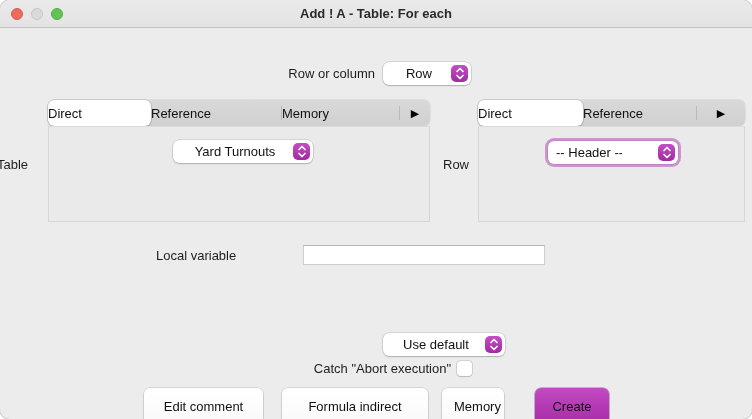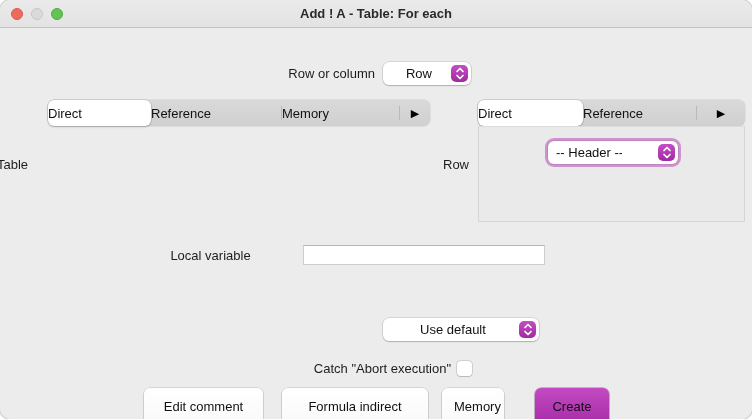--- a/index.html
+++ b/index.html
@@ -166,20 +166,30 @@
     </div>
     <div class="tabsep"></div>
     <div class="tab" style="width:117px;">
       <span>Memory</span>
     </div>
     <div class="tabsep"></div>
     <div class="tab tab-arrow" style="flex:1;">
       <span>▶</span>
     </div>
   </div>
+  <div class="panelbody" style="left:48px; top:126px; width:382px; height:96px;">
+    <div class="dropdown" style="left:124px; top:13px; width:140px;">
+      <span class="dd-label">Yard Turnouts</span>
+      <span class="stepper">
+        <svg width="10" height="13" viewBox="0 0 10 13">
+            <path d="M2 4.5 L5 1.5 L8 4.5 M2 8.5 L5 11.5 L8 8.5" stroke="#fff" stroke-width="1.7" fill="none" stroke-linecap="round" stroke-linejoin="round"></path>
+          </svg>
+      </span>
+    </div>
+  </div>
 
   <div class="lbl" style="left:443px; top:157px; width:30px; text-align:left;">Row</div>
 
   <div class="tabstrip" style="left:478px; top:100px; width:267px;">
     <div class="tab selected" style="width:105px;">
       <span>Direct</span>
     </div>
     <div class="tab" style="width:113px;">
       <span>Reference</span>
     </div>
@@ -192,25 +202,25 @@
     <div class="dropdown focus-ring" style="left:69px; top:14px; width:130px;gap:32px;">
       <span class="dd-label">-- Header --</span>
       <span class="stepper">
         <svg width="10" height="13" viewBox="0 0 10 13">
             <path d="M2 4.5 L5 1.5 L8 4.5 M2 8.5 L5 11.5 L8 8.5" stroke="#fff" stroke-width="1.7" fill="none" stroke-linecap="round" stroke-linejoin="round"></path>
           </svg>
       </span>
     </div>
   </div>
 
-  <div class="lbl" style="left:138px; top:248px; width:145px; text-align:center;">Local variable</div>
+  <div class="lbl" style="left:156px; top:248px; width:145px; text-align:left;">Local variable</div>
   <input class="textfield" style="left: 303px; top: 245px; width: 242px;" type="text" value="">
 
 
-  <div class="dropdown" style="left:383px; top:318px; width:156px;">
+  <div class="dropdown" style="left:383px; top:333px; width:122px;">
     <span class="dd-label">Use default</span>
     <span class="stepper">
       <svg width="10" height="13" viewBox="0 0 10 13">
           <path d="M2 4.5 L5 1.5 L8 4.5 M2 8.5 L5 11.5 L8 8.5" stroke="#fff" stroke-width="1.7" fill="none" stroke-linecap="round" stroke-linejoin="round"></path>
         </svg>
     </span>
   </div>
 
   <div class="lbl" style="left:220px; top:361px; width:231px; text-align:right;">Catch "Abort execution"</div>
   <input class="checkbox" style="left: 457px; top: 361px;" type="checkbox">

